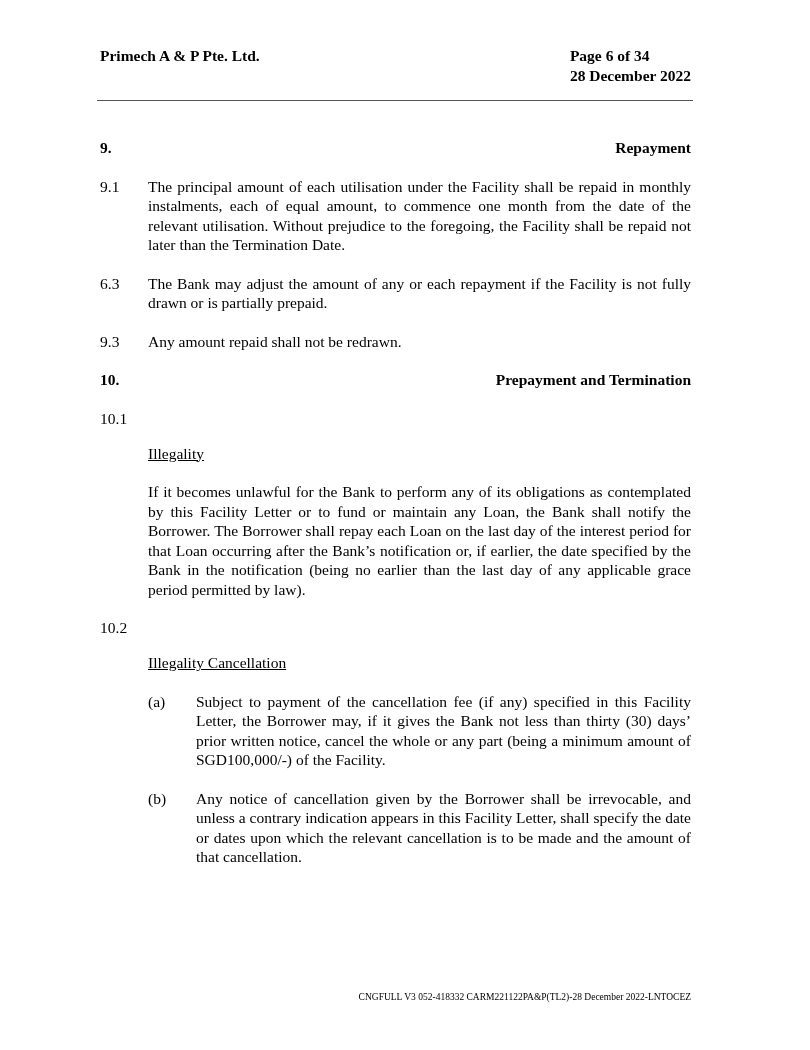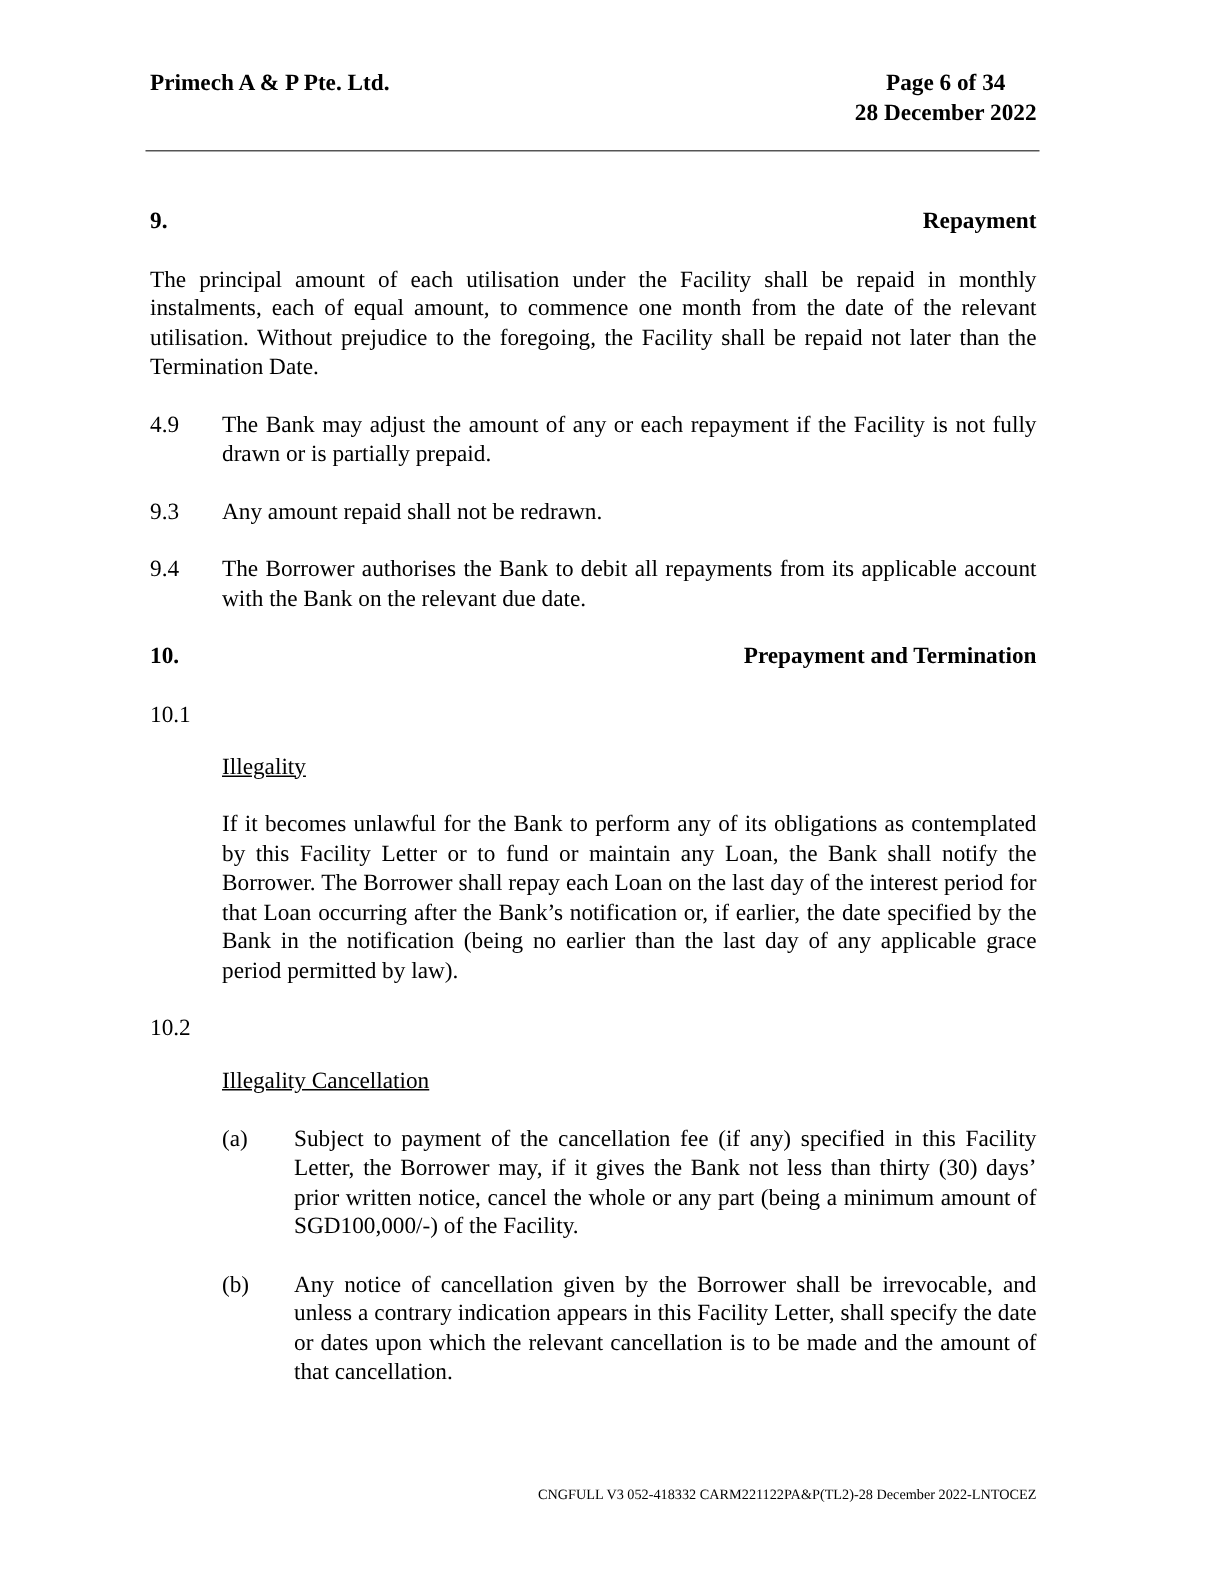--- a/index.html
+++ b/index.html
@@ -22,21 +22,21 @@
     left: 100px;
     right: 95px;
     display: flex;
     justify-content: space-between;
     align-items: flex-start;
     font-size: 15.5px;
     font-weight: bold;
     line-height: 20px;
   }
   .header .right {
-    text-align: center;
+    text-align: left;
     margin-left: 22px;
   }
   .rule {
     position: absolute;
     top: 100px;
     left: 97px;
     right: 93px;
     border: 0;
     border-top: 1px solid #555555;
     height: 0;
@@ -118,37 +118,34 @@
   <hr class="rule">
 
   <div class="body">
 
     <div class="clause heading">
       <span class="num">9.</span>
       <span class="txt">Repayment</span>
     </div>
 
     <div class="clause">
+      <span class="num">9.1</span>
       <span class="txt">The principal amount of each utilisation under the Facility shall be repaid in monthly instalments, each of equal amount, to commence one month from the date of the relevant utilisation. Without prejudice to the foregoing, the Facility shall be repaid not later than the Termination Date.</span>
     </div>
 
     <div class="clause">
-      <span class="num">4.9</span>
+      <span class="num">6.3</span>
       <span class="txt">The Bank may adjust the amount of any or each repayment if the Facility is not fully drawn or is partially prepaid.</span>
     </div>
 
     <div class="clause">
       <span class="num">9.3</span>
       <span class="txt">Any amount repaid shall not be redrawn.</span>
     </div>
 
-    <div class="clause">
-      <span class="num">9.4</span>
-      <span class="txt">The Borrower authorises the Bank to debit all repayments from its applicable account with the Bank on the relevant due date.</span>
-    </div>
 
     <div class="clause heading">
       <span class="num">10.</span>
       <span class="txt">Prepayment and Termination</span>
     </div>
 
     <div class="clause">
       <span class="num">10.1</span>
       <span class="txt underlined">Illegality</span>
     </div>

